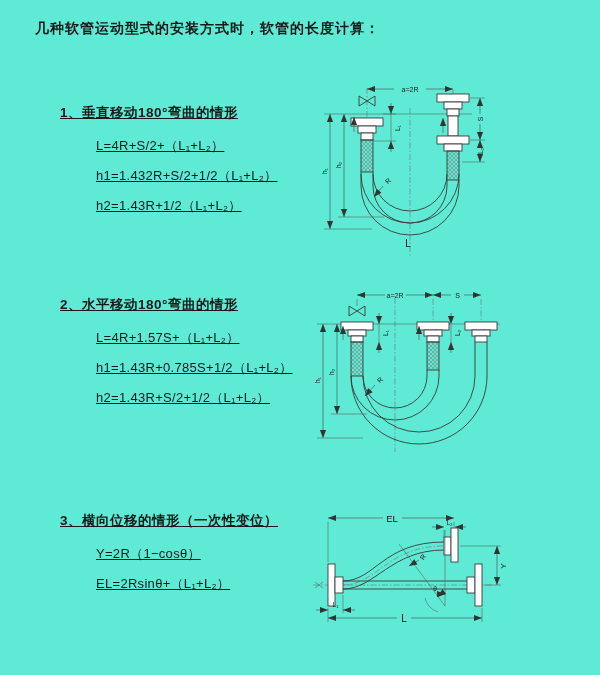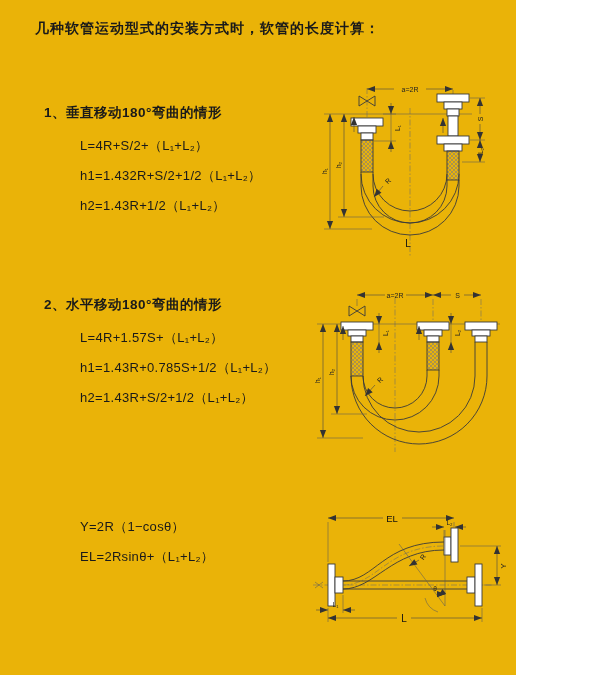--- a/index.html
+++ b/index.html
@@ -1,19 +1,19 @@
 <!DOCTYPE html>
 <html><head>
 <meta charset="utf-8">
 <style>
   html,body{margin:0;padding:0;background:#fff;}
-  .page{position:relative;width:516px;height:675px;background:#eab308;overflow:hidden;
+  .page{position:relative;width:600px;height:675px;background:#5eead4;overflow:hidden;
         font-family:"Liberation Sans","DejaVu Sans",sans-serif;color:#1a1a1a;}
   .title{position:absolute;left:35px;top:20px;font-size:14px;font-weight:600;letter-spacing:1px;}
-  .sec{position:absolute;left:44px;}
+  .sec{position:absolute;left:60px;text-decoration:underline;}
   .sec .h{font-size:13.5px;font-weight:600;letter-spacing:0.5px;margin-bottom:9px;}
   .sec .f{font-size:13px;margin-left:36px;line-height:30px;letter-spacing:0.3px;}
   .dwg{position:absolute;}
   
   .ln{stroke:#3a3a3a;stroke-width:0.9;fill:none;}
   .fl{stroke:#3a3a3a;stroke-width:0.9;fill:#ffffff;}
   .thin{stroke:#5a5a5a;stroke-width:0.55;fill:none;}
   .dim{stroke:#474747;stroke-width:0.6;fill:none;}
   .cl{stroke:#6a6a6a;stroke-width:0.55;fill:none;stroke-dasharray:6 2 1.5 2;}
   text.dl{font-size:7px;fill:#222;text-anchor:middle;font-family:inherit;}
@@ -35,20 +35,21 @@
   </section>
 
   <section class="sec" style="top:296px;">
     <div class="h">2、水平移动180°弯曲的情形</div>
     <div class="f">L=4R+1.57S+（L₁+L₂）</div>
     <div class="f">h1=1.43R+0.785S+1/2（L₁+L₂）</div>
     <div class="f">h2=1.43R+S/2+1/2（L₁+L₂）</div>
   </section>
 
   <section class="sec" style="top:512px;">
+    <div class="h">3、横向位移的情形（一次性变位）</div>
     <div class="f">Y=2R（1−cosθ）</div>
     <div class="f">EL=2Rsinθ+（L₁+L₂）</div>
   </section>
 
   <svg class="dwg" style="left:310px;top:70px;" width="290" height="195" viewBox="0 0 290 195">
     <defs>
       <marker id="mA1" markerUnits="userSpaceOnUse" markerWidth="9" markerHeight="8" viewBox="0 0 9 8" refX="8.5" refY="4" orient="auto-start-reverse">
         <path d="M0.5,0.9 L8.5,4 L0.5,7.1 z" fill="#333"></path>
       </marker>
       <pattern id="hp1" width="4" height="4" patternUnits="userSpaceOnUse">

